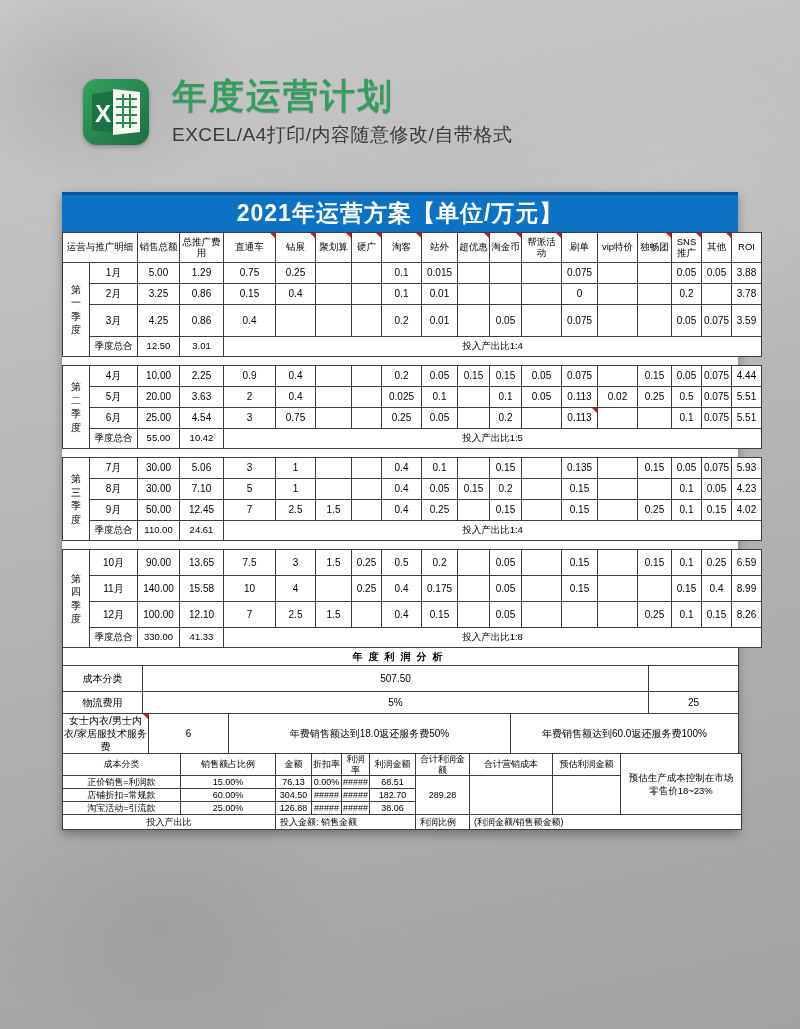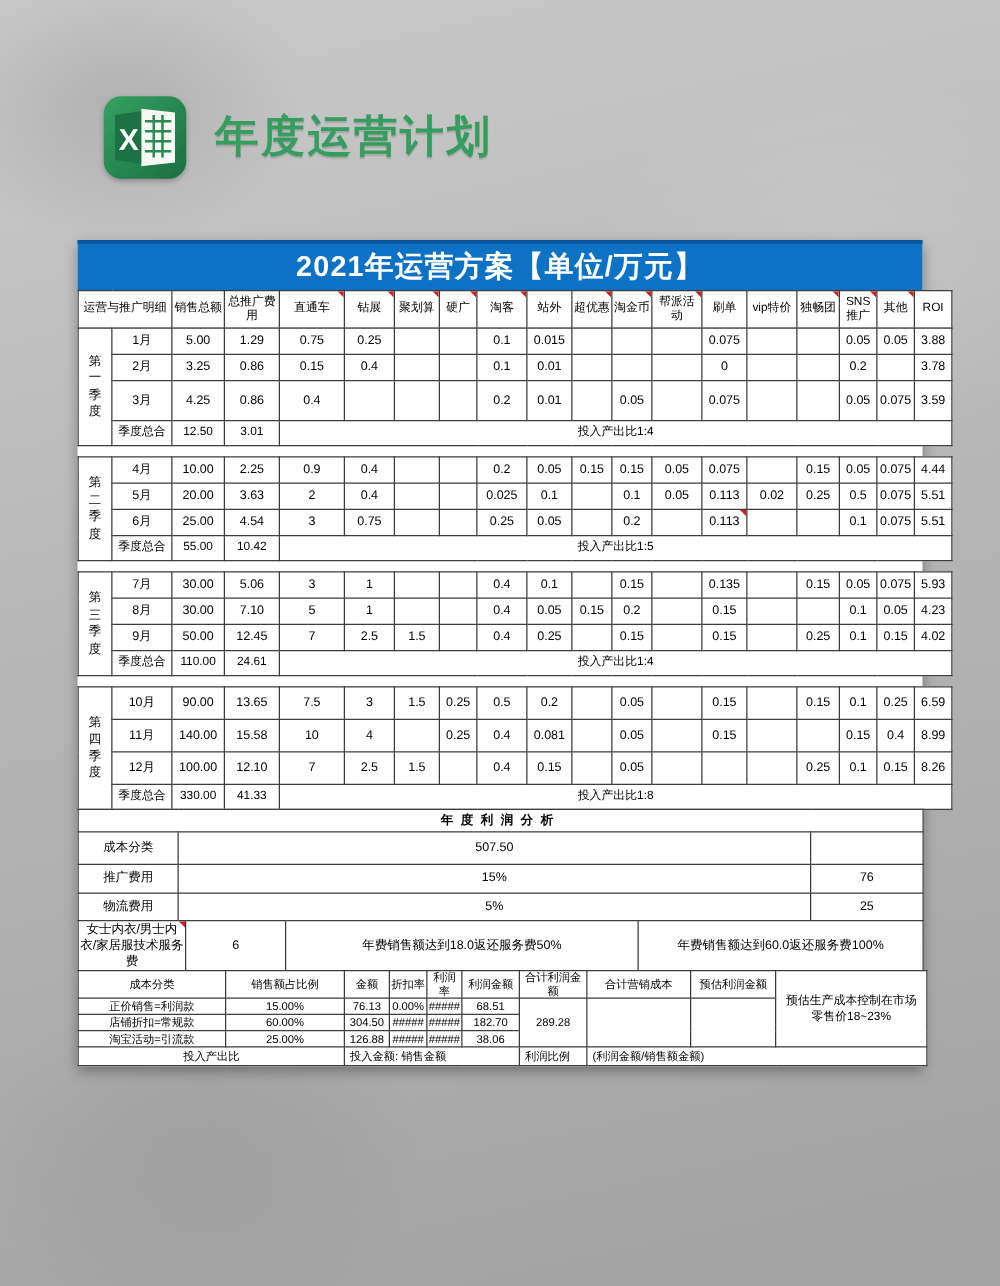--- a/index.html
+++ b/index.html
@@ -76,20 +76,21 @@
           <line x1="34" y1="45" x2="55" y2="45"></line>
         <line x1="41" y1="16" x2="41" y2="50"></line>
           <line x1="48" y1="16" x2="48" y2="50"></line>
       </g>
       <path d="M10 16 L31 13 L31 55 L10 52 Z" fill="#1d7245"></path>
       <text x="13" y="44" font-size="24" font-weight="bold" fill="#ffffff" font-family="Liberation Sans, sans-serif">X</text>
     </svg>
   </div>
   <div class="hero-text">
     <div class="hero-title">年度运营计划</div>
+    <div class="hero-subtitle">EXCEL/A4打印/内容随意修改/自带格式</div>
   </div>
 </div>
 
 <div id="sheet">
   <div class="sheet-title">2021年运营方案【单位/万元】</div>
   <div id="tables">
       <table class="mt">
         <colgroup>
           <col style="width:27px">
           <col style="width:48px">
@@ -471,21 +472,21 @@
           </tr>
           <tr class="dt" style="height:26px">
             <td class="mon">11月</td>
             <td>140.00</td>
             <td>15.58</td>
             <td>10</td>
             <td>4</td>
             <td></td>
             <td>0.25</td>
             <td>0.4</td>
-            <td>0.081</td>
+            <td>0.175</td>
             <td></td>
             <td>0.05</td>
             <td></td>
             <td>0.15</td>
             <td></td>
             <td></td>
             <td>0.15</td>
             <td>0.4</td>
             <td>8.99</td>
           </tr>
@@ -524,25 +525,20 @@
           <col style="width:90px">
         </colgroup>
         <tbody>
           <tr style="height:18px">
             <td colspan="3" class="ptitle">年度利润分析</td>
           </tr>
           <tr style="height:26px">
             <td>成本分类</td>
             <td>507.50</td>
             <td></td>
-          </tr>
-          <tr style="height:23px">
-            <td>推广费用</td>
-            <td>15%</td>
-            <td>76</td>
           </tr>
           <tr style="height:22px">
             <td>物流费用</td>
             <td>5%</td>
             <td>25</td>
           </tr>
         </tbody>
       </table>
       <table class="pt">
         <colgroup>

